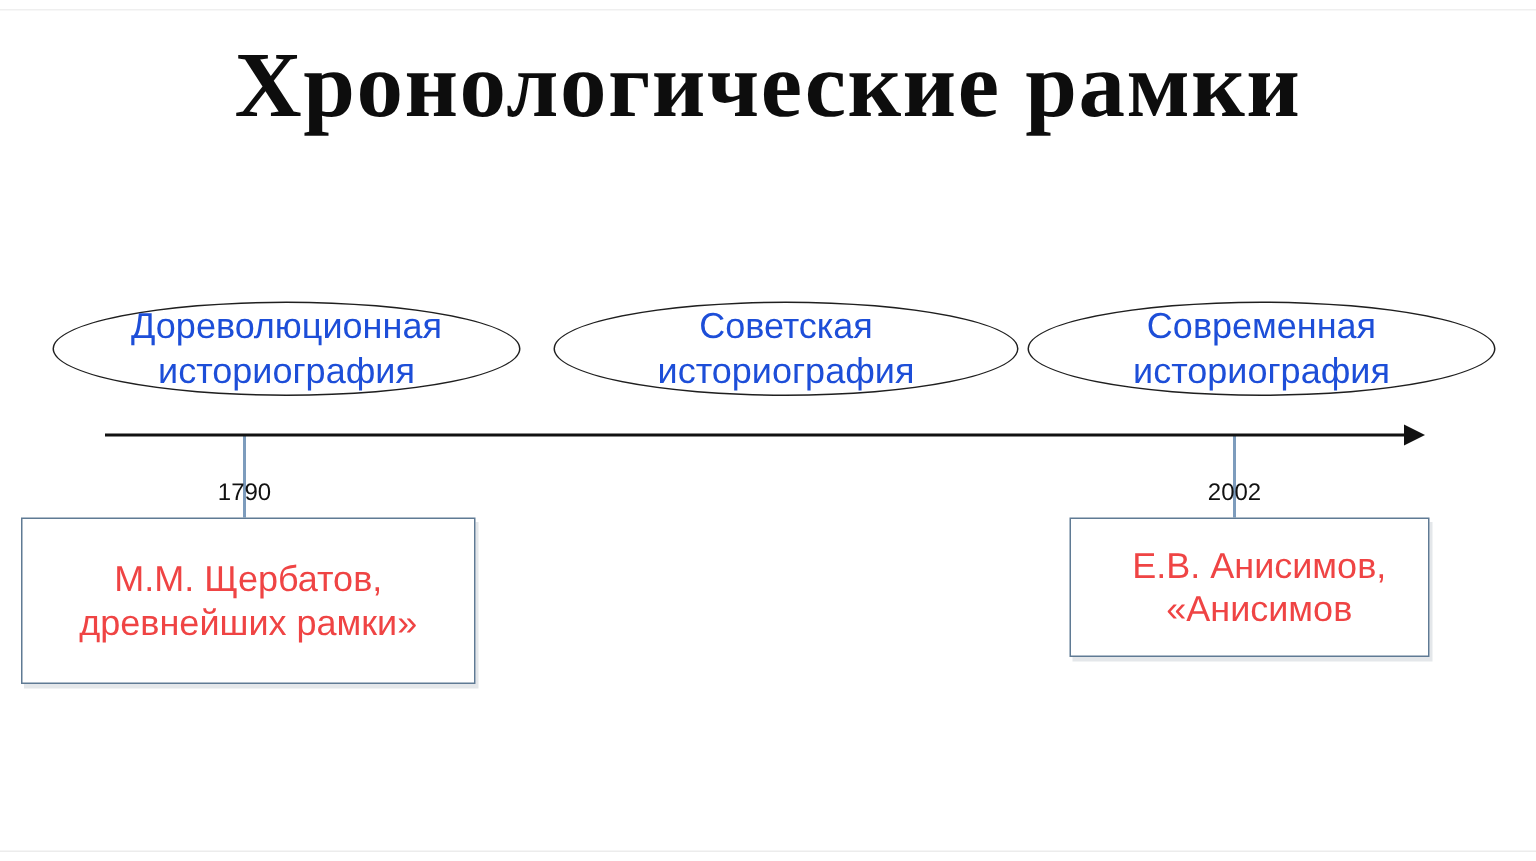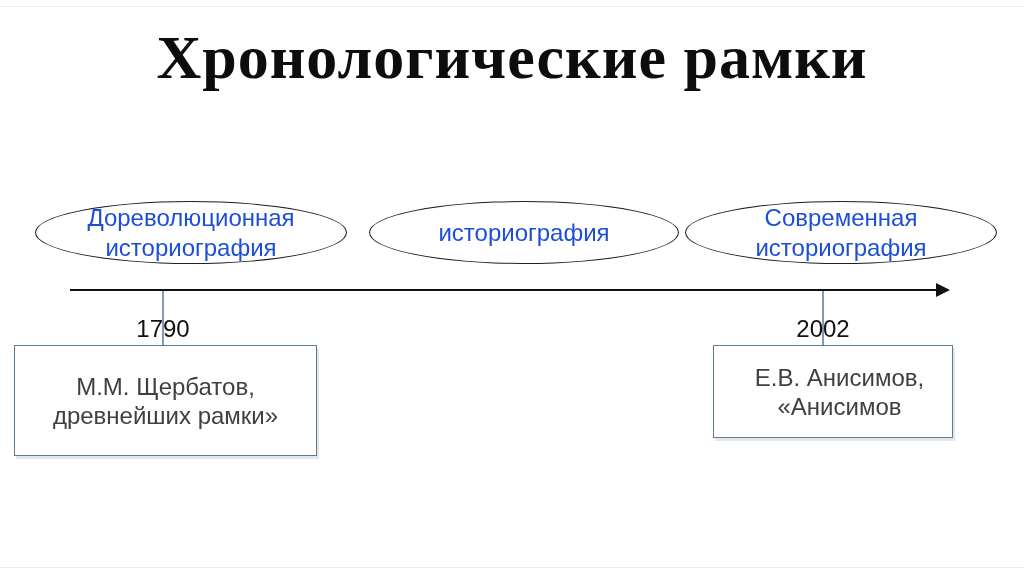--- a/index.html
+++ b/index.html
@@ -88,60 +88,61 @@
     background: #7d9cbd;
   }
   .tick-1 { left: 162px; }
   .tick-2 { left: 822px; }
 
   .year {
     position: absolute;
     top: 314px;
     width: 160px;
     text-align: center;
-    font-size: 24px;
+    font-size: 16px;
     line-height: 30px;
     color: #111111;
   }
   .year-1 { left: 83px; }
   .year-2 { left: 743px; }
 
   .work-box {
     position: absolute;
     box-sizing: border-box;
     border: 1px solid #5f7a94;
     background: #ffffff;
     box-shadow: 2px 3px 0 rgba(130, 145, 160, 0.22);
     display: flex;
     flex-direction: column;
     align-items: center;
     justify-content: center;
     text-align: center;
     font-size: 24px;
     line-height: 29px;
-    color: #404040;
+    color: #ef4444;
   }
   .work-box-1 { left: 14px;  top: 345px; width: 303px; height: 111px; }
   .work-box-2 { left: 713px; top: 345px; width: 240px; height: 93px; padding-left: 13px;  }
 </style>
 </head>
 <body>
 
 <div class="slide">
 
   <div class="slide-edge top"></div>
 
   <h1 class="title">Хронологические рамки</h1>
 
   <div class="ellipse ellipse-1">
     <span>Дореволюционная</span>
     <span>историография</span>
   </div>
 
   <div class="ellipse ellipse-2">
+    <span>Советская</span>
     <span>историография</span>
   </div>
 
   <div class="ellipse ellipse-3">
     <span>Современная</span>
     <span>историография</span>
   </div>
 
   <div class="tick tick-1"></div>
   <div class="tick tick-2"></div>

